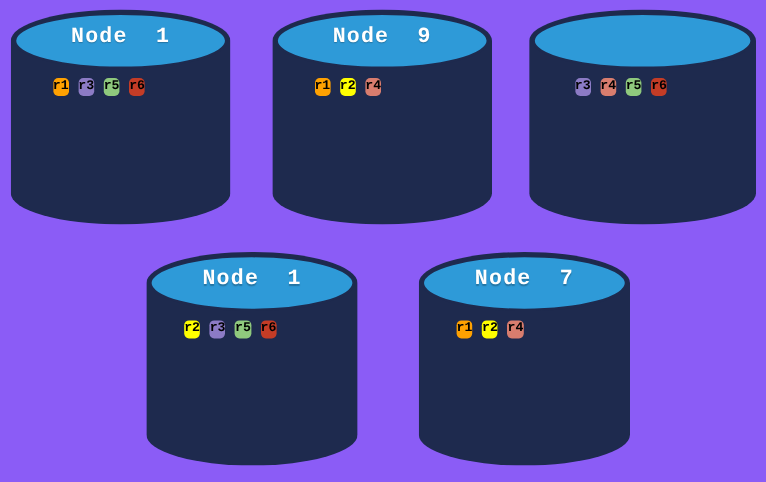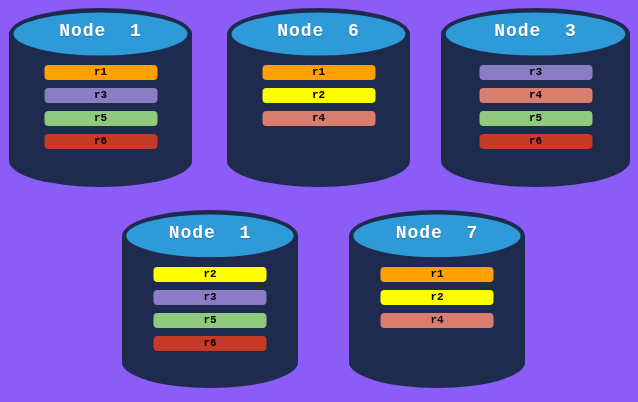--- a/index.html
+++ b/index.html
@@ -47,21 +47,20 @@
     white-space: pre;
     text-shadow: 0 1px 1px rgba(0,0,0,0.25);
   }
   .bars {
     position: absolute;
     top: 57px;
     left: 50%;
     transform: translateX(-50%);
     width: 113px;
     display: flex;
-    flex-direction: column;
     gap: 8px;
   }
   .bar {
     height: 15px;
     border-radius: 4px;
     display: flex;
     align-items: center;
     justify-content: center;
     font-size: 11px;
     font-weight: bold;
@@ -92,34 +91,33 @@
         <div class="bar" style="background: rgb(143, 201, 125); color: rgb(0, 0, 0);">r5</div>
         <div class="bar" style="background: rgb(196, 60, 38); color: rgb(0, 0, 0);">r6</div>
       </div>
     </div>
 
     <div class="node pos-2">
       <svg class="cyl" viewBox="0 0 182 179" preserveAspectRatio="none" aria-hidden="true">
         <path class="cyl-body" d="M0,26 A91,26 0 0 1 182,26 L182,153 A91,26 0 0 1 0,153 Z"></path>
         <ellipse class="cyl-top" cx="91" cy="26" rx="87.5" ry="22.5"></ellipse>
       </svg>
-      <div class="node-title">Node  6</div>
+      <div class="node-title">Node  9</div>
       <div class="bars">
         <div class="bar" style="background: rgb(255, 161, 1); color: rgb(0, 0, 0);">r1</div>
         <div class="bar" style="background: rgb(255, 255, 0); color: rgb(0, 0, 0);">r2</div>
         <div class="bar" style="background: rgb(217, 125, 110); color: rgb(0, 0, 0);">r4</div>
       </div>
     </div>
 
     <div class="node pos-3">
       <svg class="cyl" viewBox="0 0 182 179" preserveAspectRatio="none" aria-hidden="true">
         <path class="cyl-body" d="M0,26 A91,26 0 0 1 182,26 L182,153 A91,26 0 0 1 0,153 Z"></path>
         <ellipse class="cyl-top" cx="91" cy="26" rx="87.5" ry="22.5"></ellipse>
       </svg>
-      <div class="node-title">Node  3</div>
       <div class="bars">
         <div class="bar" style="background: rgb(140, 123, 197); color: rgb(0, 0, 0);">r3</div>
         <div class="bar" style="background: rgb(217, 125, 110); color: rgb(0, 0, 0);">r4</div>
         <div class="bar" style="background: rgb(143, 201, 125); color: rgb(0, 0, 0);">r5</div>
         <div class="bar" style="background: rgb(196, 60, 38); color: rgb(0, 0, 0);">r6</div>
       </div>
     </div>
 
     <div class="node pos-4">
       <svg class="cyl" viewBox="0 0 182 179" preserveAspectRatio="none" aria-hidden="true">

